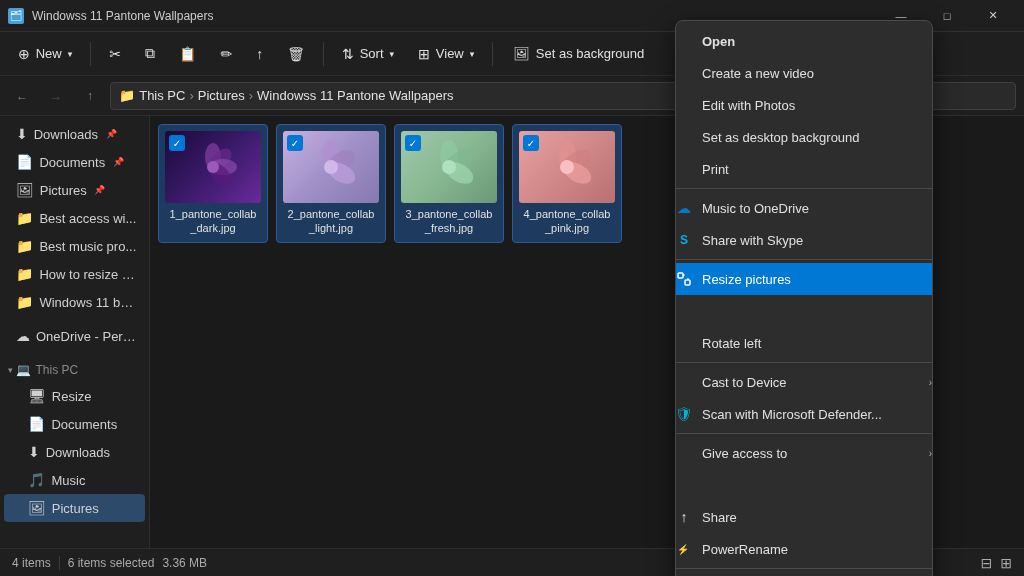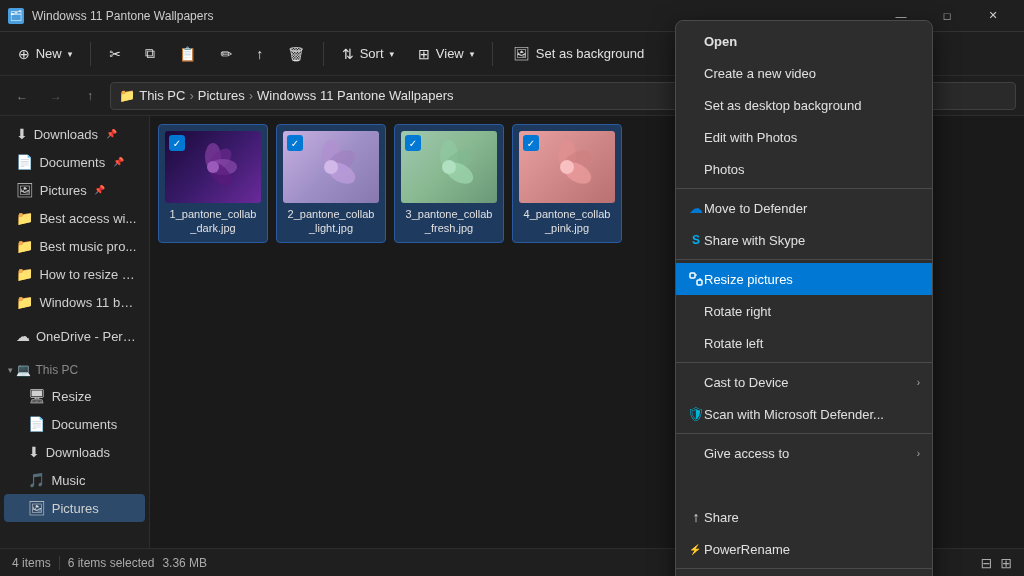--- a/index.html
+++ b/index.html
@@ -263,22 +263,22 @@
       border-radius: 8px;
       box-shadow: 0 8px 24px rgba(0,0,0,0.6);
       z-index: 1000;
       padding: 4px 0;
       overflow: hidden;
     }
     .ctx-item {
       height: 32px;
       display: flex;
       align-items: center;
-      padding: 0 12px;
-      gap: 0;
+      padding: 0 0;
+      gap: 10px;
       cursor: pointer;
       font-size: 13px;
       color: #e0e0e0;
       position: relative;
     }
     .ctx-item.highlighted { background: #0078d4; color: white; }
     .ctx-sep {
       height: 1px;
       background: #4a4a4a;
       margin: 3px 0;
@@ -515,53 +515,52 @@
   <div class="ctx-item" style="font-weight:bold;">
     <span class="ctx-icon"></span>
     <span class="ctx-label">Open</span>
   </div>
   <div class="ctx-item">
     <span class="ctx-icon"></span>
     <span class="ctx-label">Create a new video</span>
   </div>
   <div class="ctx-item">
     <span class="ctx-icon"></span>
+    <span class="ctx-label">Edit with Photos</span>
+  </div>
+  <div class="ctx-item">
+    <span class="ctx-icon"></span>
     <span class="ctx-label">Set as desktop background</span>
   </div>
   <div class="ctx-item">
     <span class="ctx-icon"></span>
-    <span class="ctx-label">Edit with Photos</span>
-  </div>
-  <div class="ctx-item">
-    <span class="ctx-icon"></span>
-    <span class="ctx-label">Photos</span>
+    <span class="ctx-label">Print</span>
   </div>
   <div class="ctx-sep"></div>
   <div class="ctx-item">
     <span class="ctx-icon" style="color:#0078d4;">☁</span>
-    <span class="ctx-label">Move to Defender</span>
+    <span class="ctx-label">Music to OneDrive</span>
   </div>
   <div class="ctx-item">
     <span class="ctx-icon" style="color:#00aff0;font-weight:bold;font-size:12px;">S</span>
     <span class="ctx-label">Share with Skype</span>
   </div>
   <div class="ctx-sep"></div>
   <div class="ctx-item highlighted">
     <span class="ctx-icon">
       <svg width="14" height="14" viewBox="0 0 14 14" fill="white">
         <rect x="1" y="1" width="5" height="5" rx="1" fill="none" stroke="white" stroke-width="1.5"></rect>
         <rect x="8" y="8" width="5" height="5" rx="1" fill="none" stroke="white" stroke-width="1.5"></rect>
         <path d="M6 3h2M11 6v2" stroke="white" stroke-width="1.2"></path>
       </svg>
     </span>
     <span class="ctx-label">Resize pictures</span>
   </div>
   <div class="ctx-item">
     <span class="ctx-icon"></span>
-    <span class="ctx-label">Rotate right</span>
   </div>
   <div class="ctx-item">
     <span class="ctx-icon"></span>
     <span class="ctx-label">Rotate left</span>
   </div>
   <div class="ctx-sep"></div>
   <div class="ctx-item">
     <span class="ctx-icon"></span>
     <span class="ctx-label">Cast to Device</span>
     <span class="ctx-arrow">›</span>

